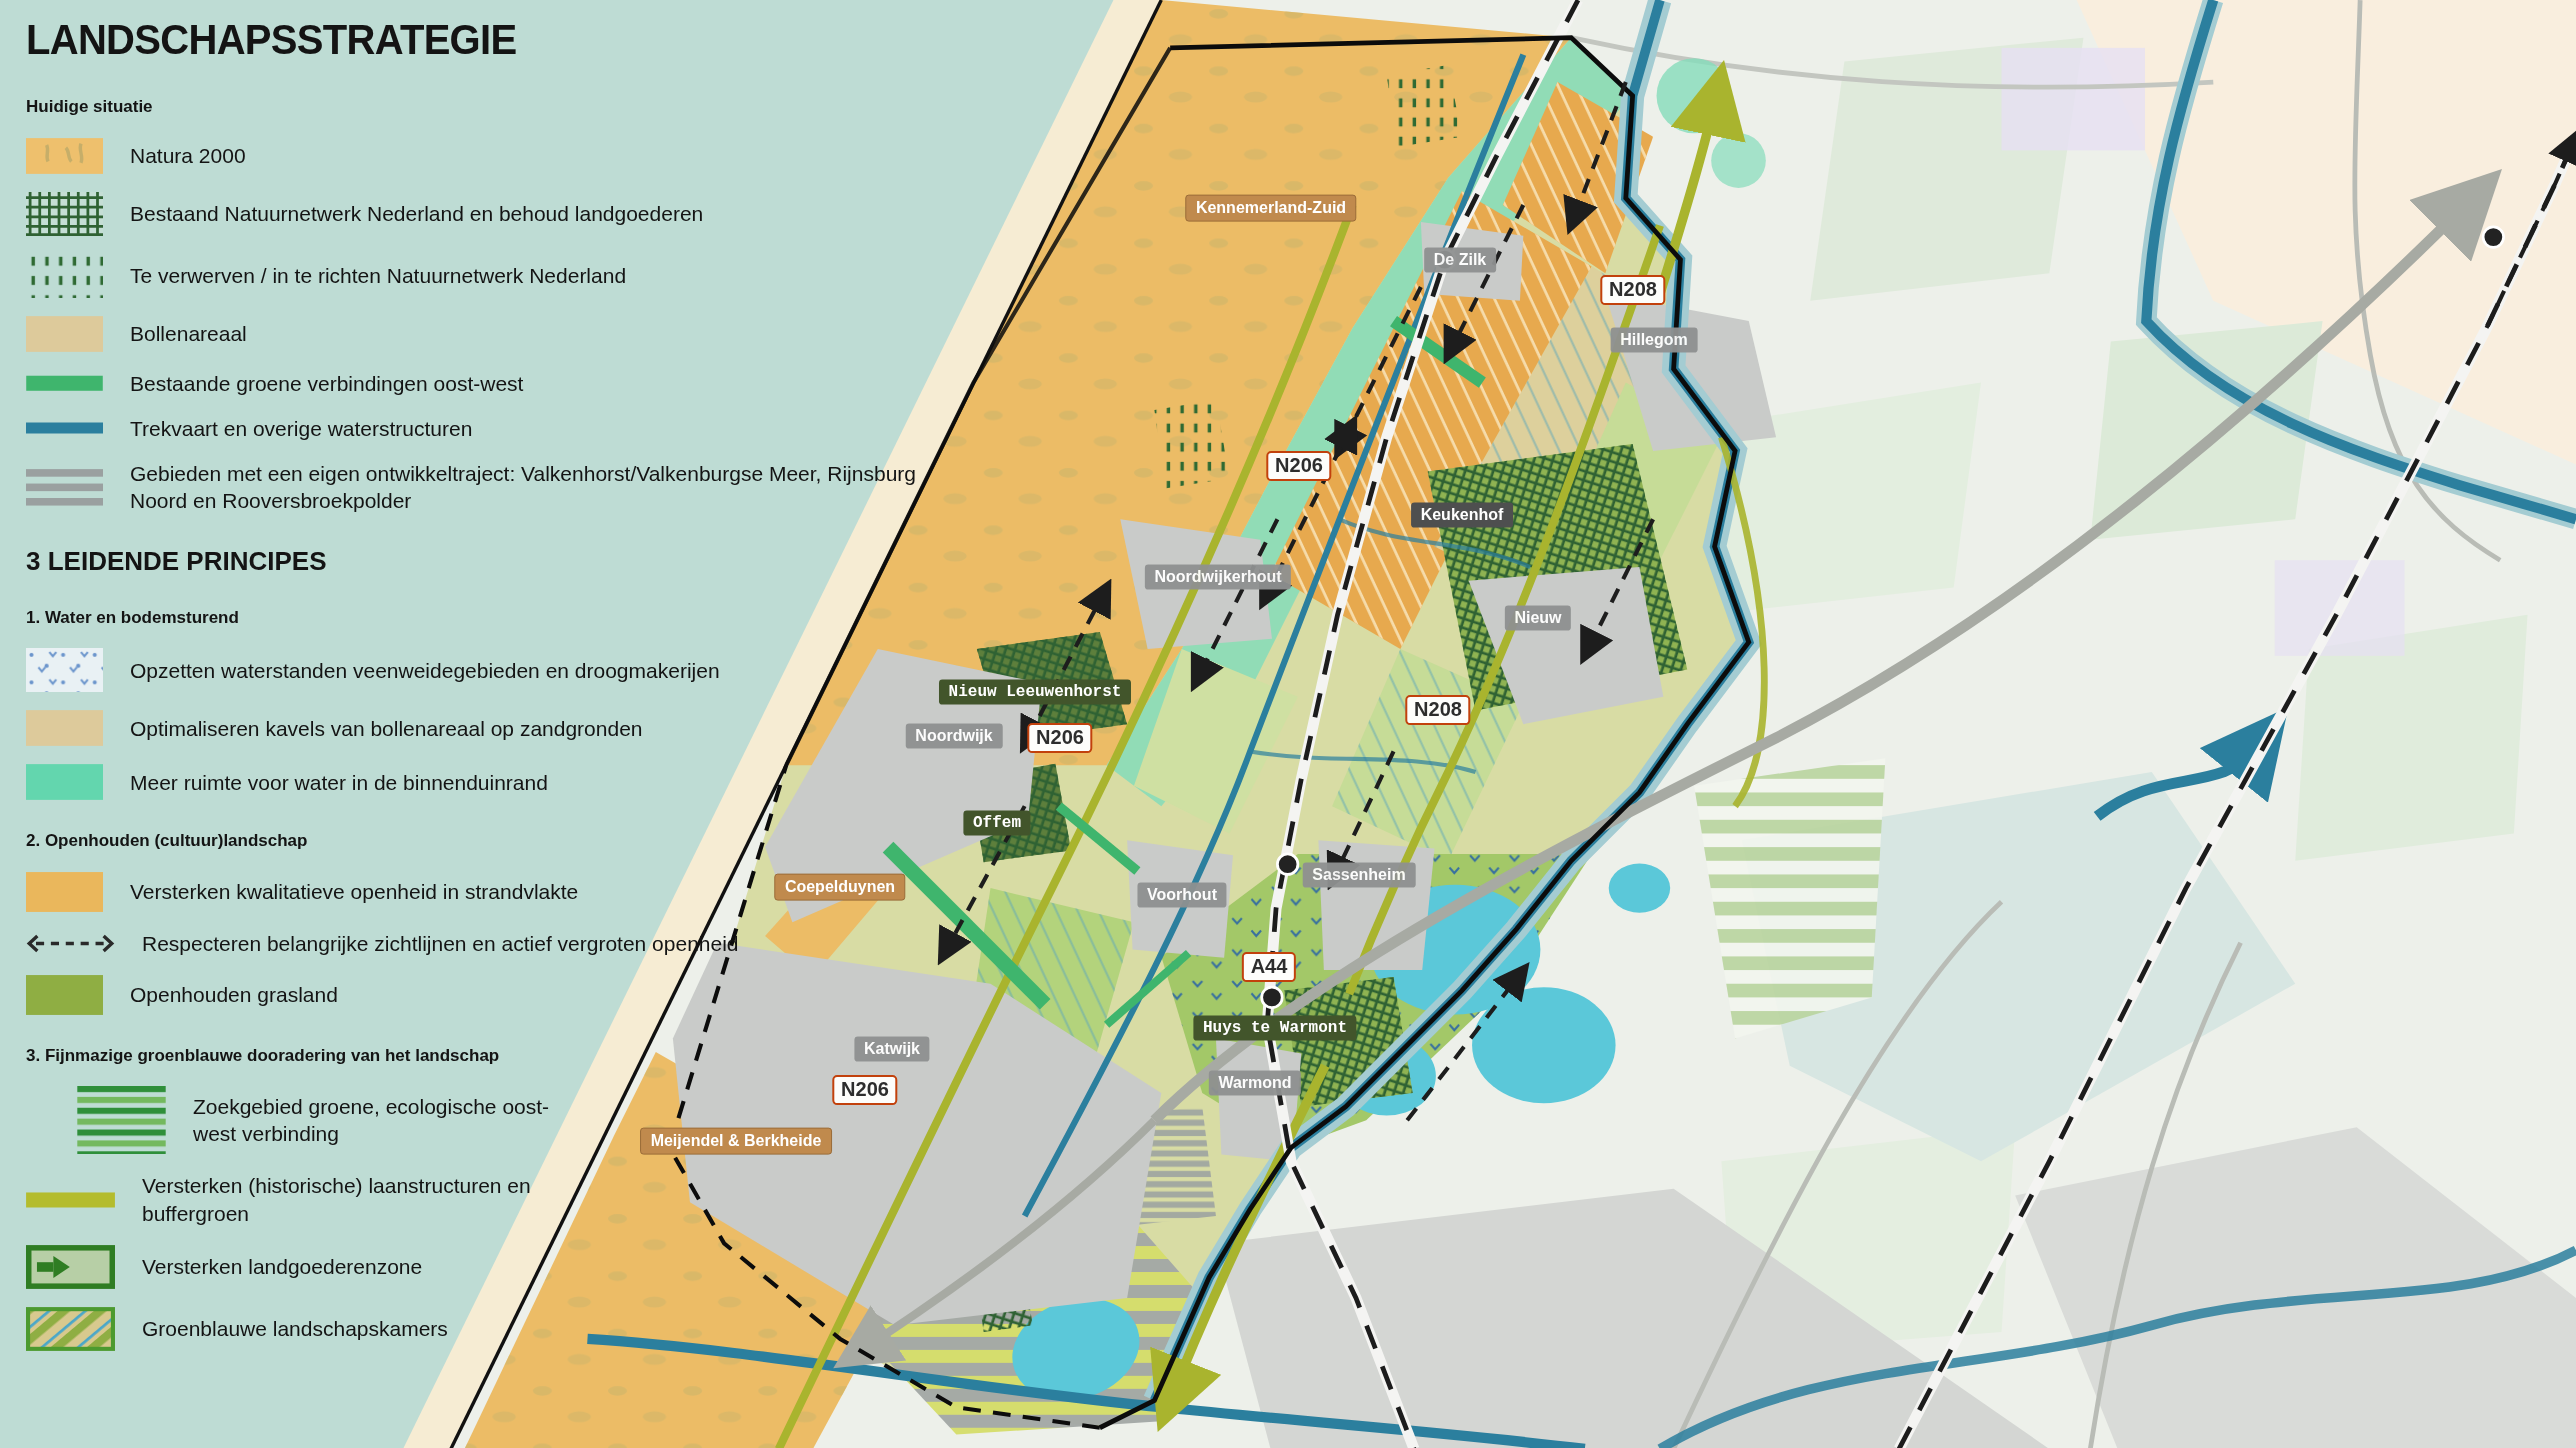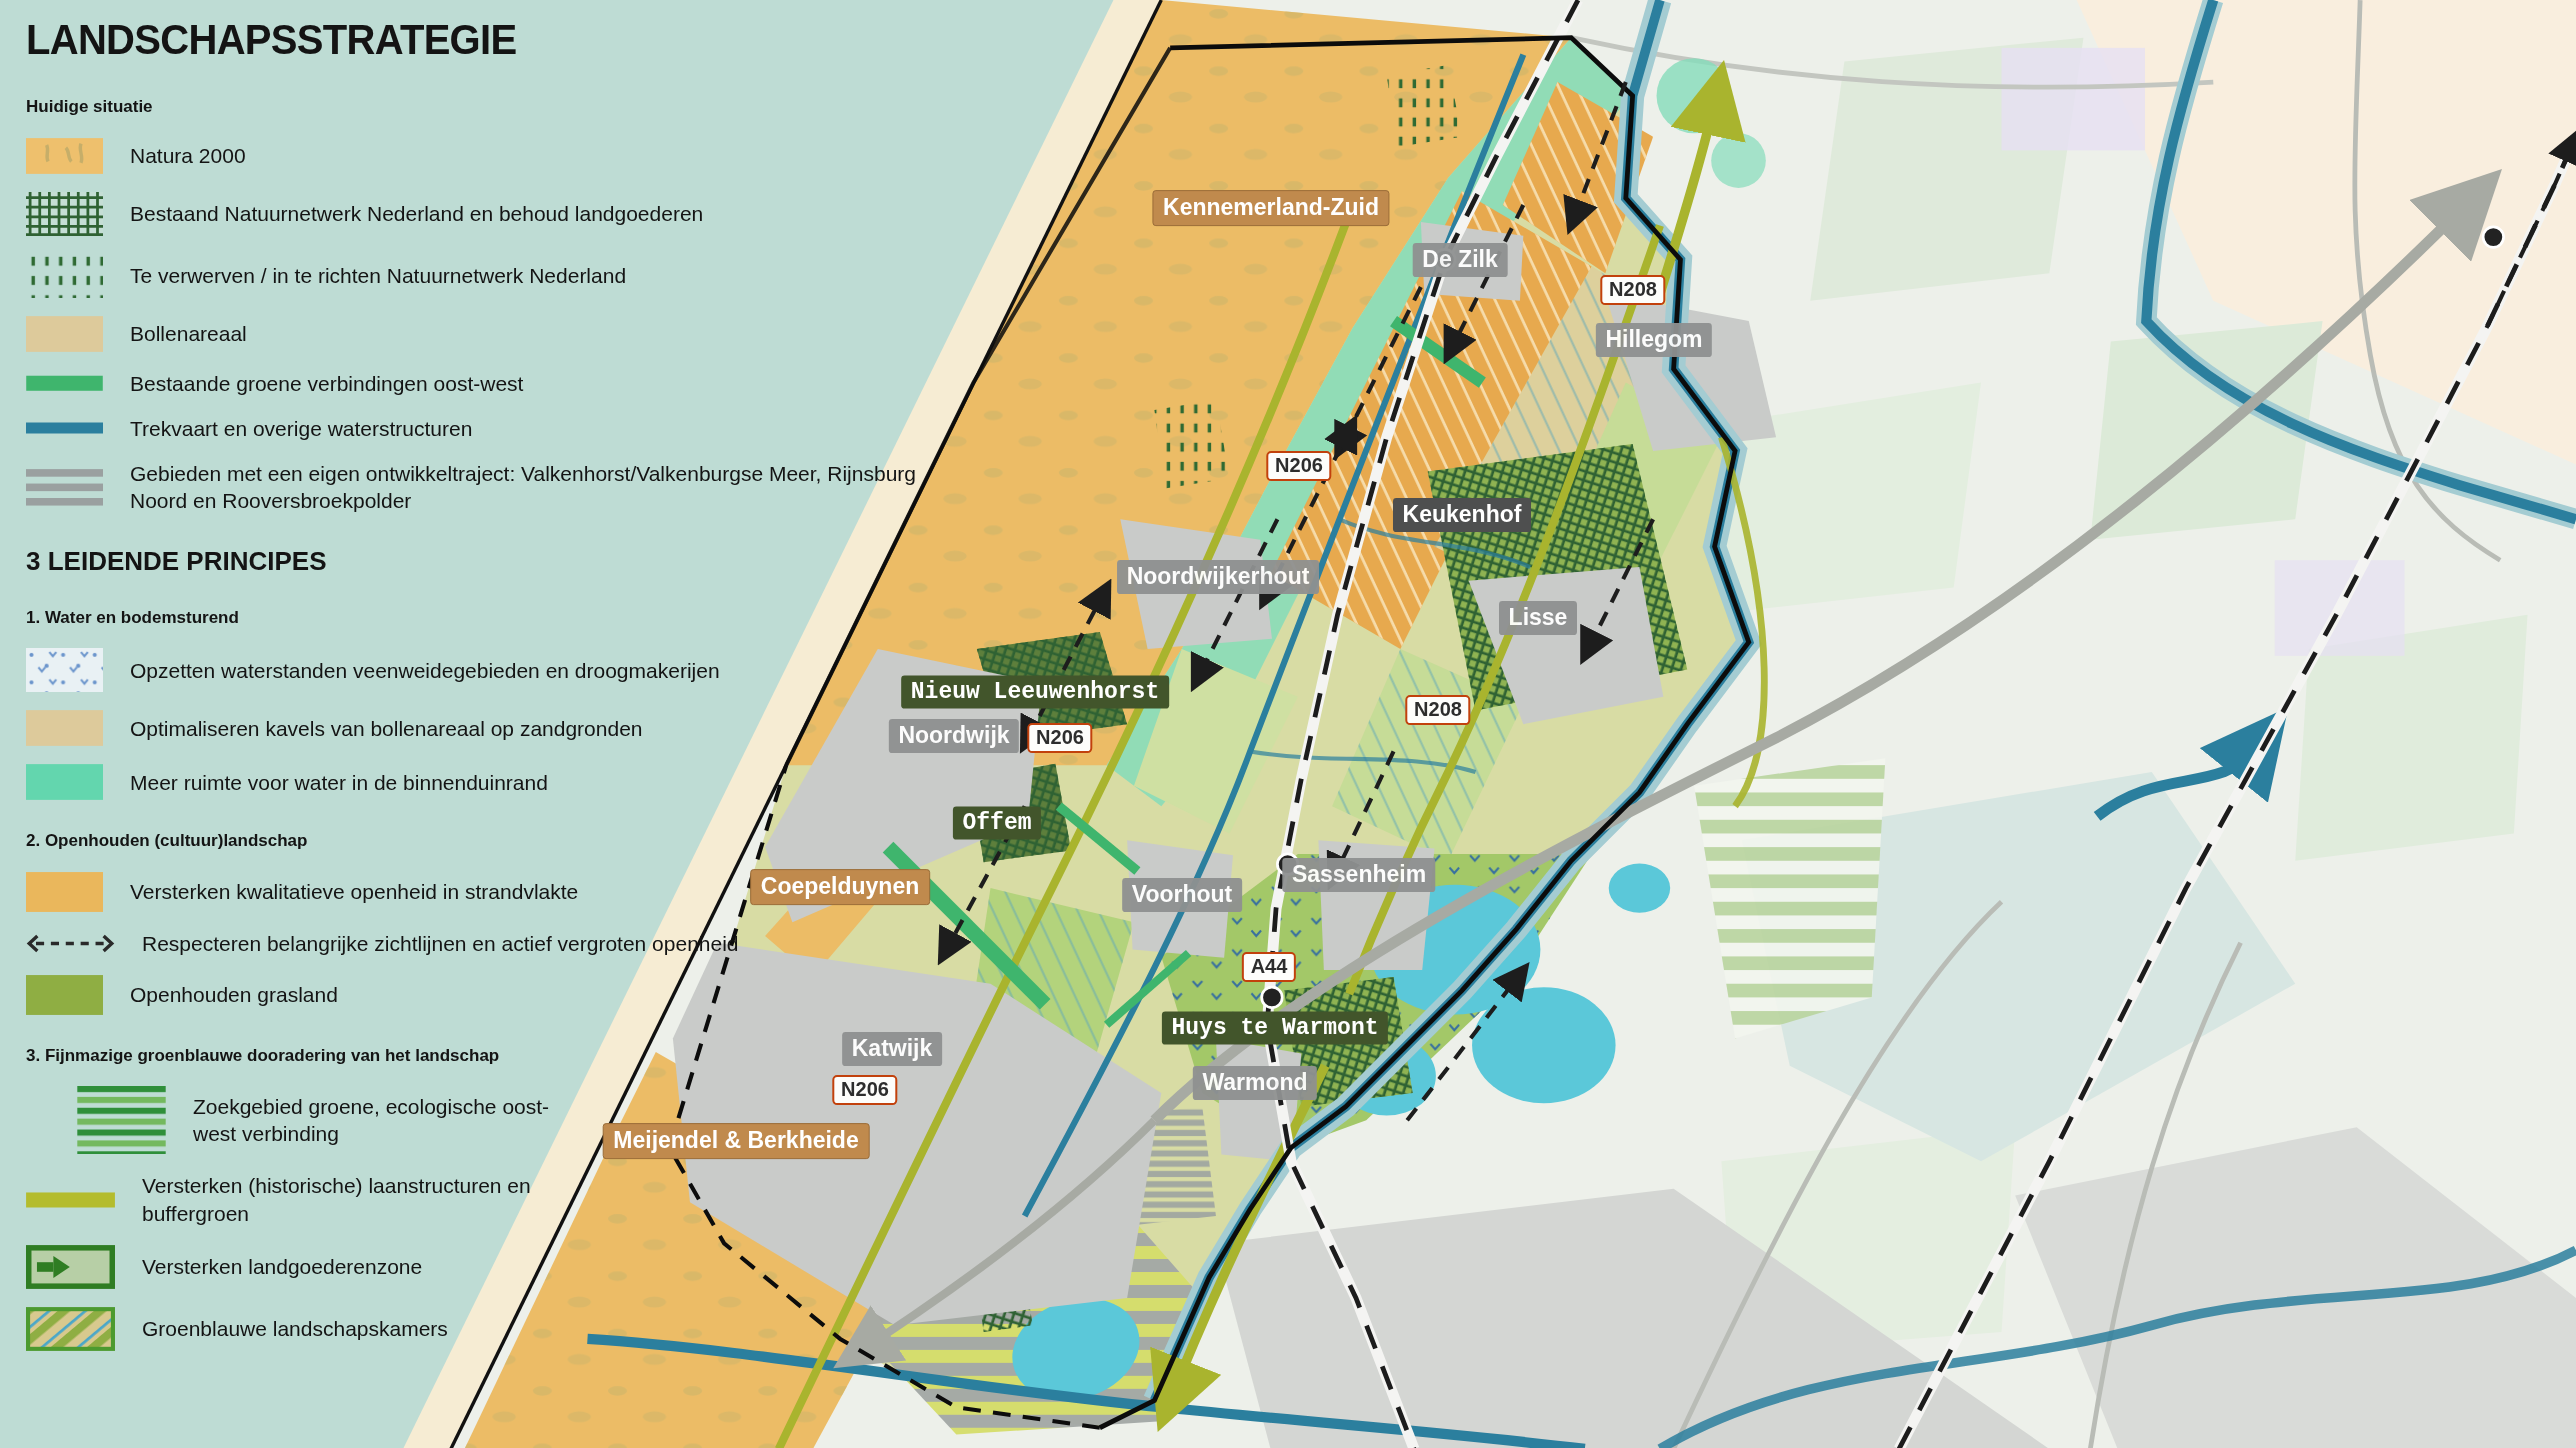--- a/index.html
+++ b/index.html
@@ -17,21 +17,21 @@
   .li-row.top{align-items:center;margin-top:12px;}
   .sw{flex:0 0 77px;}
   .li-txt{font-size:21px;line-height:1.3;}
   .narrow620{max-width:424px;}
   .narrow560{max-width:396px;}
   .narrow680{max-width:465px;}
   .wide{max-width:847px;}
   .indent{margin-left:51px;}
 
   
-  .lbl{position:absolute;transform:translate(-50%,-50%);font-weight:700;font-size:23px;color:#fff;
+  .lbl{position:absolute;transform:translate(-50%,-50%);font-weight:700;font-size:16px;color:#fff;
        padding:3.4px 9.6px;border-radius:3.4px;white-space:nowrap;z-index:4;}
   .lbl.natura{background:#c08a4d;border:1.4px solid #9a6c38;}
   .lbl.town{background:#8f9191;opacity:.95;}
   .lbl.town-dark{background:#4e4f4f;}
   .lbl.estate{background:#42552b;font-family:Liberation Mono, monospace;}
   .lbl.road{background:#fdfdfb;color:#2d2d2d;border:2px solid #c2410c;border-radius:4.8px;font-size:20px;padding:1.4px 6.8px;}
 </style>
 </head>
 <body>
 
@@ -240,21 +240,21 @@
   </svg>
 
   <div>
     <div class="lbl natura" style="left:1271px;top:208px">Kennemerland-Zuid</div>
     <div class="lbl town" style="left:1460px;top:260px">De Zilk</div>
     <div class="lbl road" style="left:1633px;top:290px">N208</div>
     <div class="lbl town" style="left:1654px;top:340px">Hillegom</div>
     <div class="lbl road" style="left:1299px;top:466px">N206</div>
     <div class="lbl town-dark" style="left:1462px;top:515px">Keukenhof</div>
     <div class="lbl town" style="left:1218px;top:577px">Noordwijkerhout</div>
-    <div class="lbl town" style="left:1538px;top:618px">Lisse</div>
+    <div class="lbl town" style="left:1538px;top:618px">Nieuw</div>
     <div class="lbl estate" style="left:1035px;top:692px">Nieuw Leeuwenhorst</div>
     <div class="lbl town" style="left:954px;top:736px">Noordwijk</div>
     <div class="lbl road" style="left:1060px;top:738px">N206</div>
     <div class="lbl road" style="left:1438px;top:710px">N208</div>
     <div class="lbl estate" style="left:997px;top:823px">Offem</div>
     <div class="lbl natura" style="left:840px;top:887px">Coepelduynen</div>
     <div class="lbl town" style="left:1182px;top:895px">Voorhout</div>
     <div class="lbl town" style="left:1359px;top:875px">Sassenheim</div>
     <div class="lbl road" style="left:1269px;top:967px">A44</div>
     <div class="lbl estate" style="left:1275px;top:1028px">Huys te Warmont</div>

